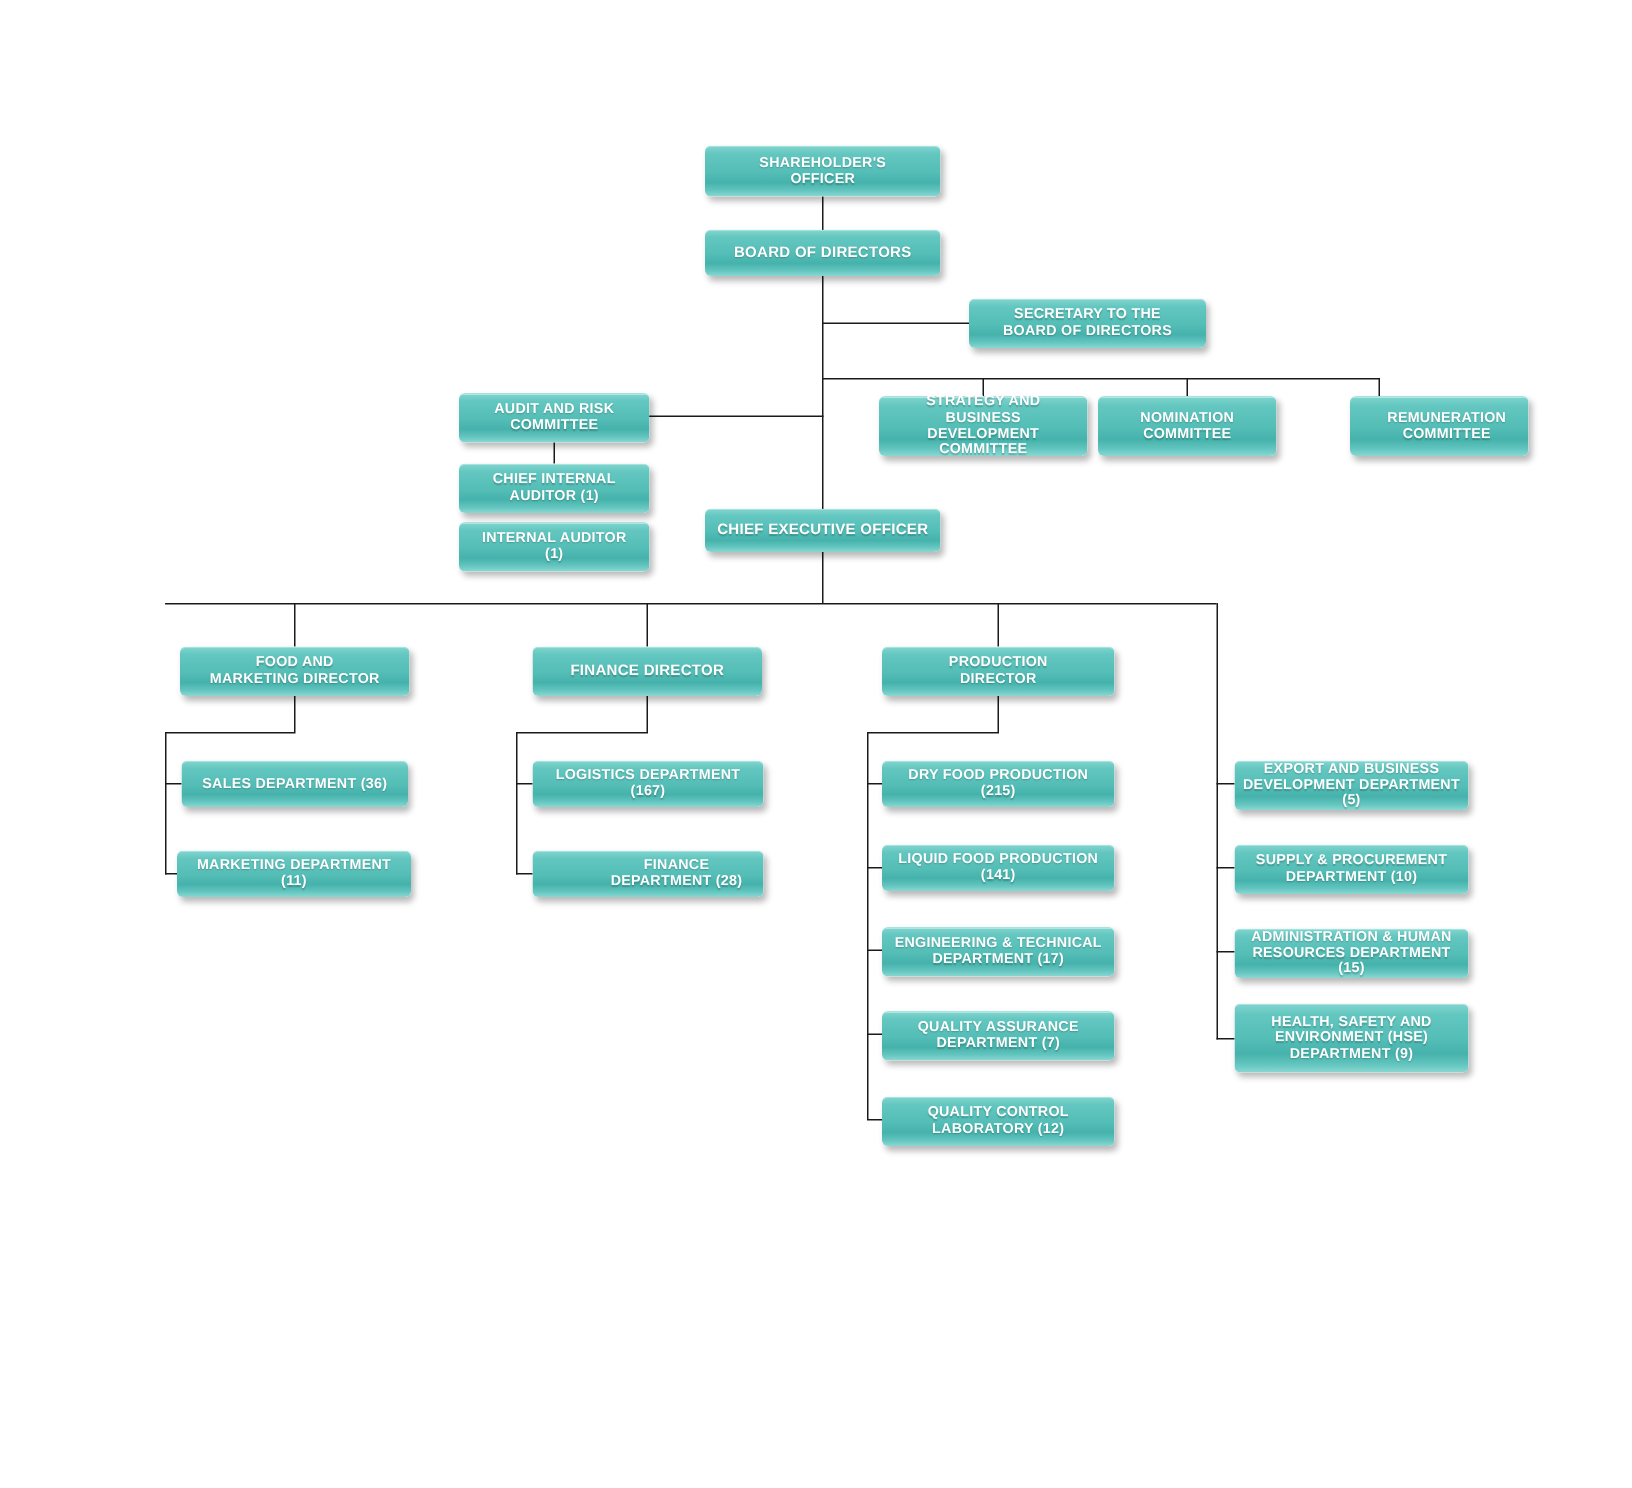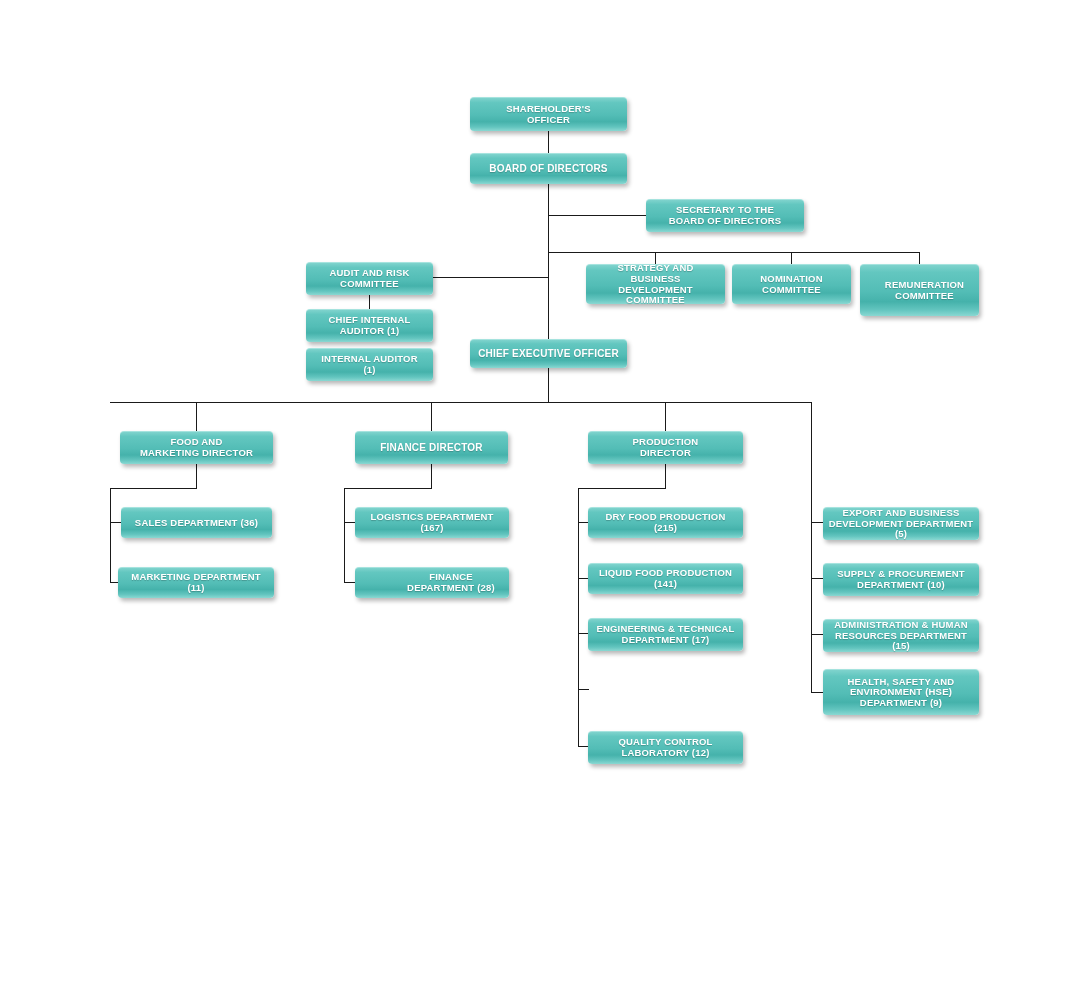--- a/index.html
+++ b/index.html
@@ -143,21 +143,21 @@
     <span class="label">STRATEGY AND BUSINESS
 DEVELOPMENT
 COMMITTEE</span>
   </div>
 
   <div class="node" style="left:732px; top:264px; width:119px; height:40px; font-size:9.5px;">
     <span class="label">NOMINATION
 COMMITTEE</span>
   </div>
 
-  <div class="node" style="left:860px; top:264px; width:119px; height:52px; font-size:9.5px;padding-left:15px;">
+  <div class="node" style="left:900px; top:264px; width:119px; height:40px; font-size:9.5px;padding-left:15px;">
     <span class="label">REMUNERATION
 COMMITTEE</span>
   </div>
 
   <div class="node" style="left:470px; top:339px; width:157px; height:29px; font-size:10px;">
     <span class="label">CHIEF EXECUTIVE OFFICER</span>
   </div>
 
   <div class="node" style="left:120px; top:431px; width:153px; height:33px; font-size:9.5px;">
     <span class="label">FOOD AND
@@ -195,20 +195,24 @@
 
   <div class="node" style="left:588px; top:563px; width:155px; height:31px; font-size:9.5px;">
     <span class="label">LIQUID FOOD PRODUCTION (141)</span>
   </div>
 
   <div class="node" style="left:588px; top:618px; width:155px; height:33px; font-size:9.5px;">
     <span class="label">ENGINEERING &amp; TECHNICAL
 DEPARTMENT (17)</span>
   </div>
 
+  <div class="node" style="left:588px; top:674px; width:155px; height:33px; font-size:9.5px;">
+    <span class="label">QUALITY ASSURANCE
+DEPARTMENT (7)</span>
+  </div>
 
   <div class="node" style="left:588px; top:731px; width:155px; height:33px; font-size:9.5px;">
     <span class="label">QUALITY CONTROL
 LABORATORY (12)</span>
   </div>
 
   <div class="node" style="left:823px; top:507px; width:156px; height:33px; font-size:9.5px;">
     <span class="label">EXPORT AND BUSINESS
 DEVELOPMENT DEPARTMENT (5)</span>
   </div>

